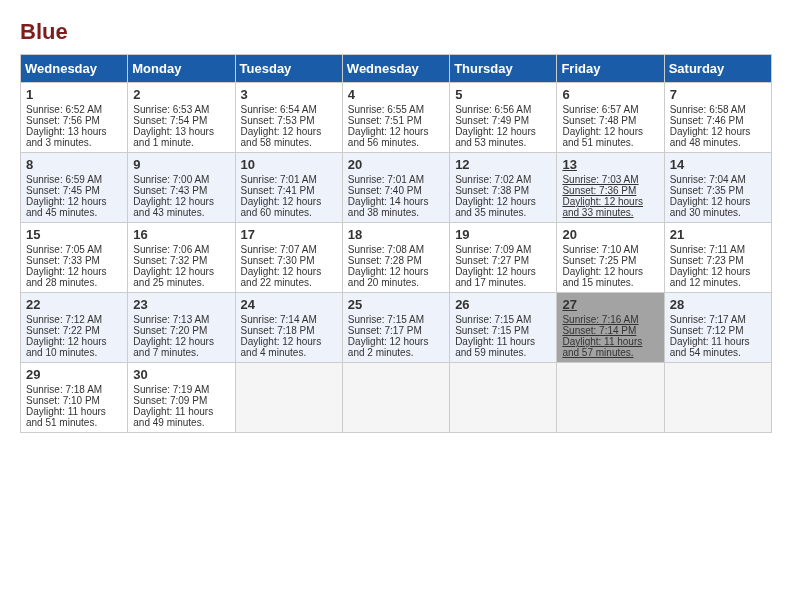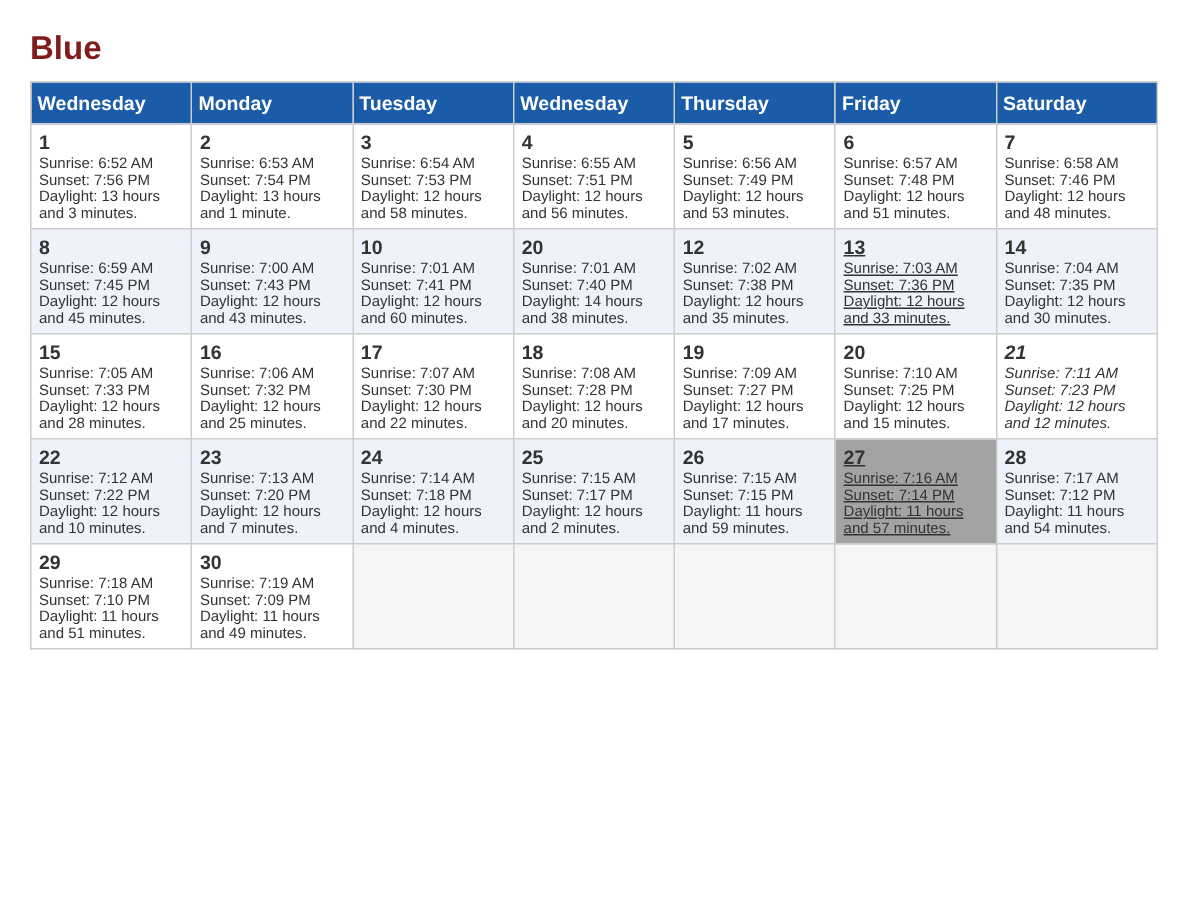--- a/index.html
+++ b/index.html
@@ -128,21 +128,21 @@
         <td style="background: rgb(238, 242, 250); text-decoration: underline;"><span class="day-num">13</span><span>Sunrise: 7:03 AM</span><br><span>Sunset: 7:36 PM</span><br><span>Daylight: 12 hours and 33 minutes.</span></td>
         <td style="background: rgb(238, 242, 250);"><span class="day-num">14</span><span>Sunrise: 7:04 AM</span><br><span>Sunset: 7:35 PM</span><br><span>Daylight: 12 hours and 30 minutes.</span></td>
       </tr>
       <tr>
         <td style="background: rgb(255, 255, 255);"><span class="day-num">15</span><span>Sunrise: 7:05 AM</span><br><span>Sunset: 7:33 PM</span><br><span>Daylight: 12 hours and 28 minutes.</span></td>
         <td style="background: rgb(255, 255, 255);"><span class="day-num">16</span><span>Sunrise: 7:06 AM</span><br><span>Sunset: 7:32 PM</span><br><span>Daylight: 12 hours and 25 minutes.</span></td>
         <td style="background: rgb(255, 255, 255); margin-top: 34px;"><span class="day-num">17</span><span>Sunrise: 7:07 AM</span><br><span>Sunset: 7:30 PM</span><br><span>Daylight: 12 hours and 22 minutes.</span></td>
         <td style="background: rgb(255, 255, 255);"><span class="day-num">18</span><span>Sunrise: 7:08 AM</span><br><span>Sunset: 7:28 PM</span><br><span>Daylight: 12 hours and 20 minutes.</span></td>
         <td style="background: rgb(255, 255, 255);"><span class="day-num">19</span><span>Sunrise: 7:09 AM</span><br><span>Sunset: 7:27 PM</span><br><span>Daylight: 12 hours and 17 minutes.</span></td>
         <td style="background: rgb(255, 255, 255);"><span class="day-num">20</span><span>Sunrise: 7:10 AM</span><br><span>Sunset: 7:25 PM</span><br><span>Daylight: 12 hours and 15 minutes.</span></td>
-        <td style="background: rgb(255, 255, 255); font-style: italic;"><span class="day-num">21</span><span>Sunrise: 7:11 AM</span><br><span>Sunset: 7:23 PM</span><br><span>Daylight: 12 hours and 12 minutes.</span></td>
+        <td style="background: rgb(255, 255, 255);"><span class="day-num">21</span><span>Sunrise: 7:11 AM</span><br><span>Sunset: 7:23 PM</span><br><span>Daylight: 12 hours and 12 minutes.</span></td>
       </tr>
       <tr>
         <td style="background: rgb(238, 242, 250);"><span class="day-num">22</span><span>Sunrise: 7:12 AM</span><br><span>Sunset: 7:22 PM</span><br><span>Daylight: 12 hours and 10 minutes.</span></td>
         <td style="background: rgb(238, 242, 250);"><span class="day-num">23</span><span>Sunrise: 7:13 AM</span><br><span>Sunset: 7:20 PM</span><br><span>Daylight: 12 hours and 7 minutes.</span></td>
         <td style="background: rgb(238, 242, 250);"><span class="day-num">24</span><span>Sunrise: 7:14 AM</span><br><span>Sunset: 7:18 PM</span><br><span>Daylight: 12 hours and 4 minutes.</span></td>
         <td style="background: rgb(238, 242, 250);"><span class="day-num">25</span><span>Sunrise: 7:15 AM</span><br><span>Sunset: 7:17 PM</span><br><span>Daylight: 12 hours and 2 minutes.</span></td>
         <td style="background: rgb(238, 242, 250);"><span class="day-num">26</span><span>Sunrise: 7:15 AM</span><br><span>Sunset: 7:15 PM</span><br><span>Daylight: 11 hours and 59 minutes.</span></td>
         <td style="background: #a3a3a3; text-decoration: underline;"><span class="day-num">27</span><span>Sunrise: 7:16 AM</span><br><span>Sunset: 7:14 PM</span><br><span>Daylight: 11 hours and 57 minutes.</span></td>
         <td style="background: rgb(238, 242, 250);"><span class="day-num">28</span><span>Sunrise: 7:17 AM</span><br><span>Sunset: 7:12 PM</span><br><span>Daylight: 11 hours and 54 minutes.</span></td>
       </tr>

